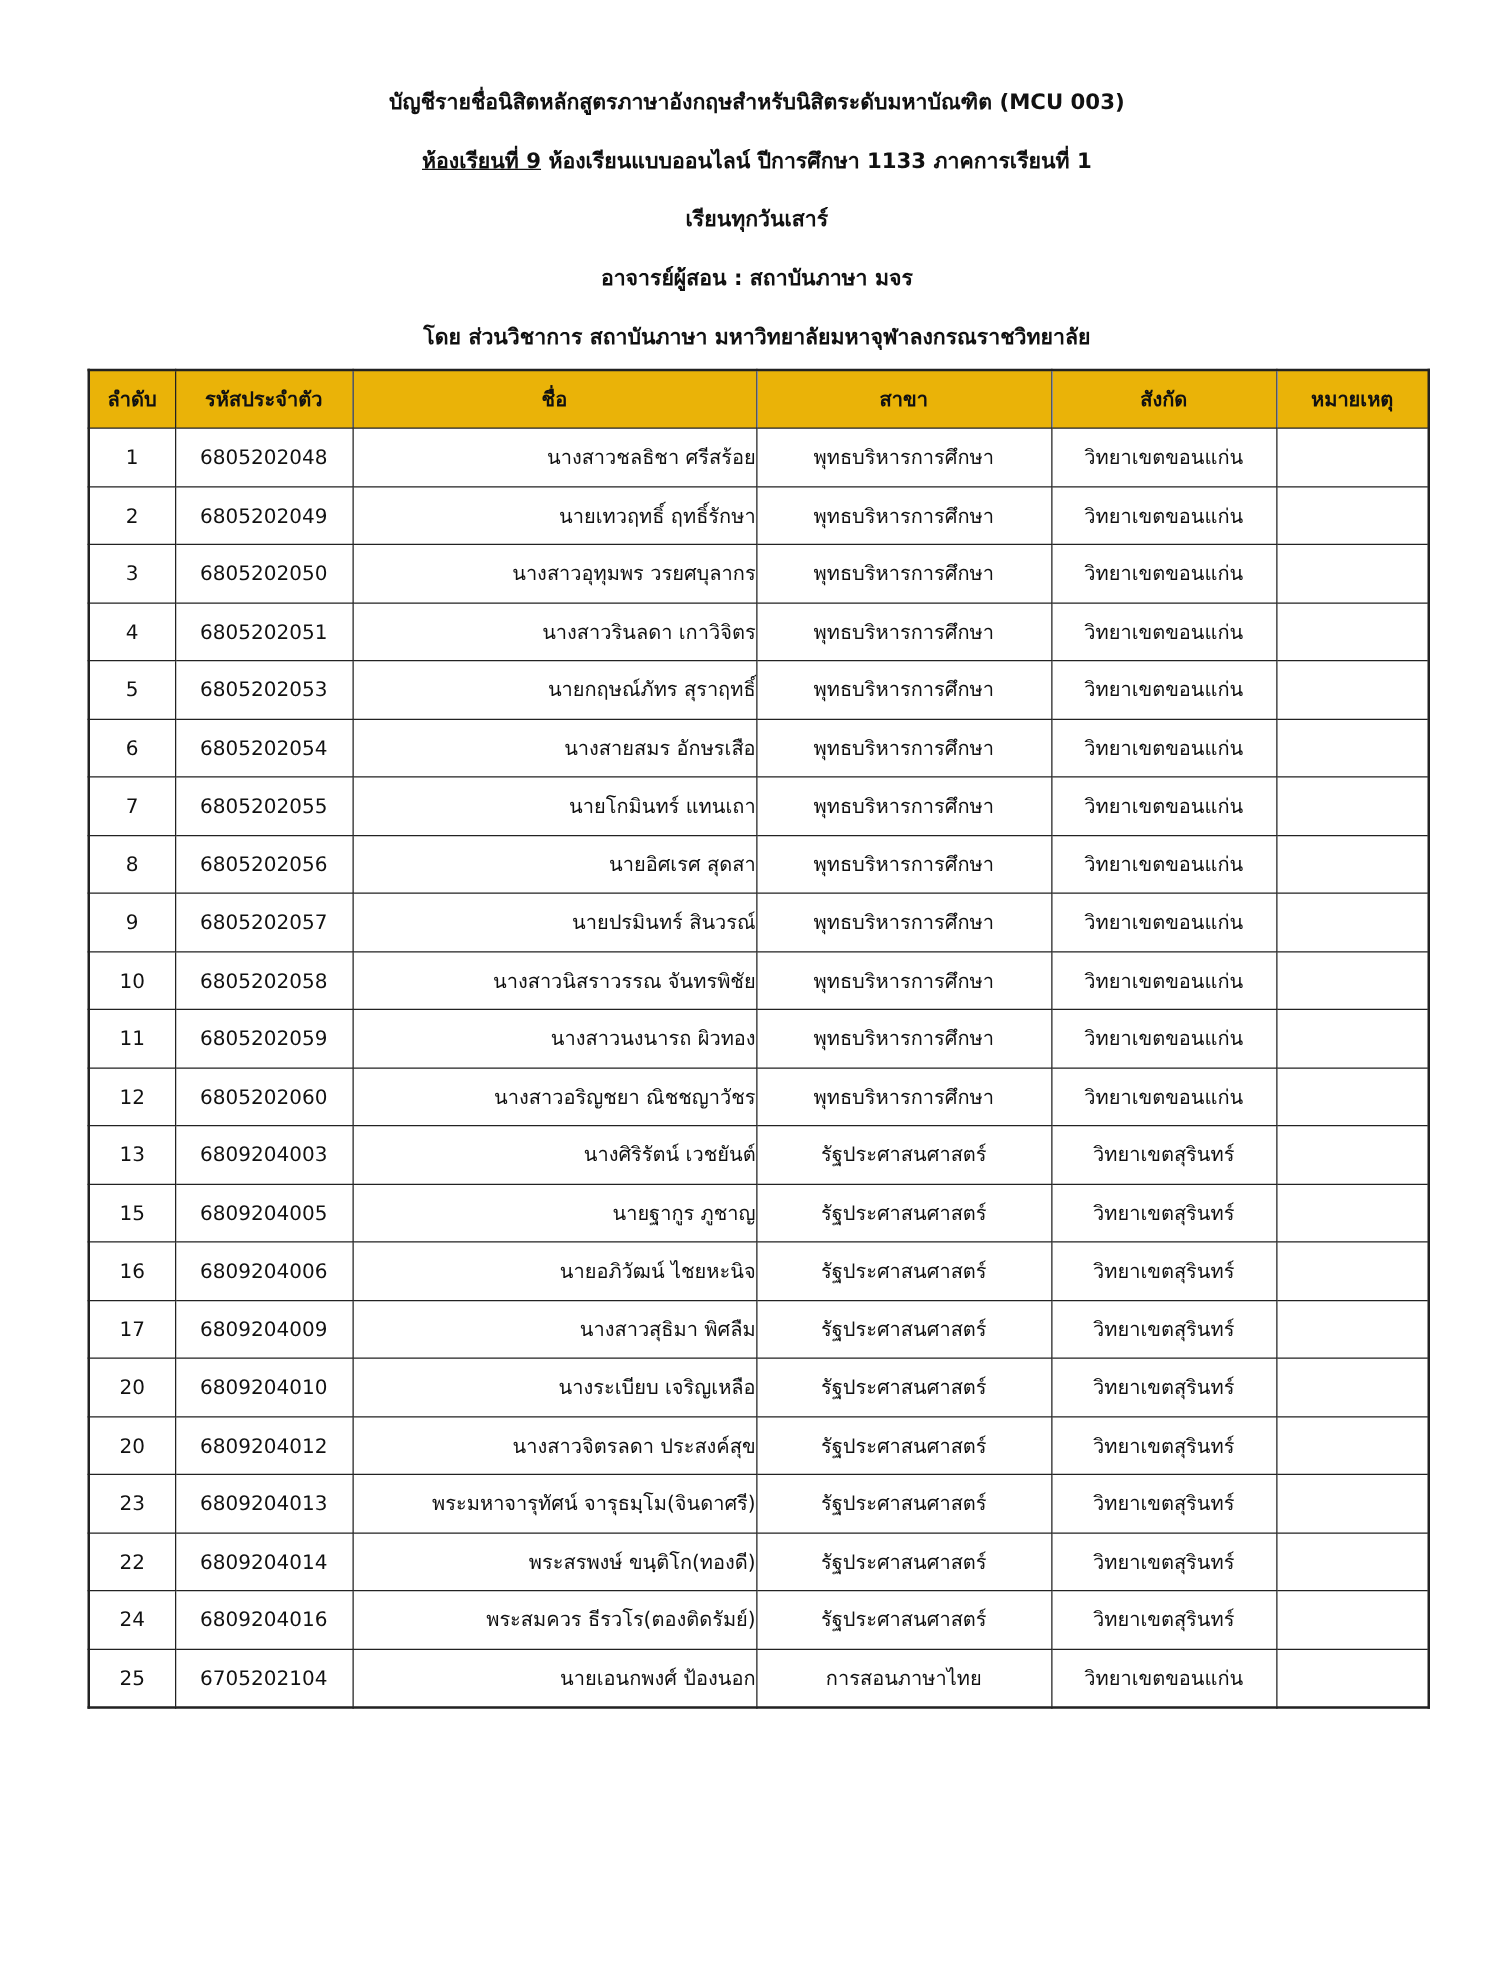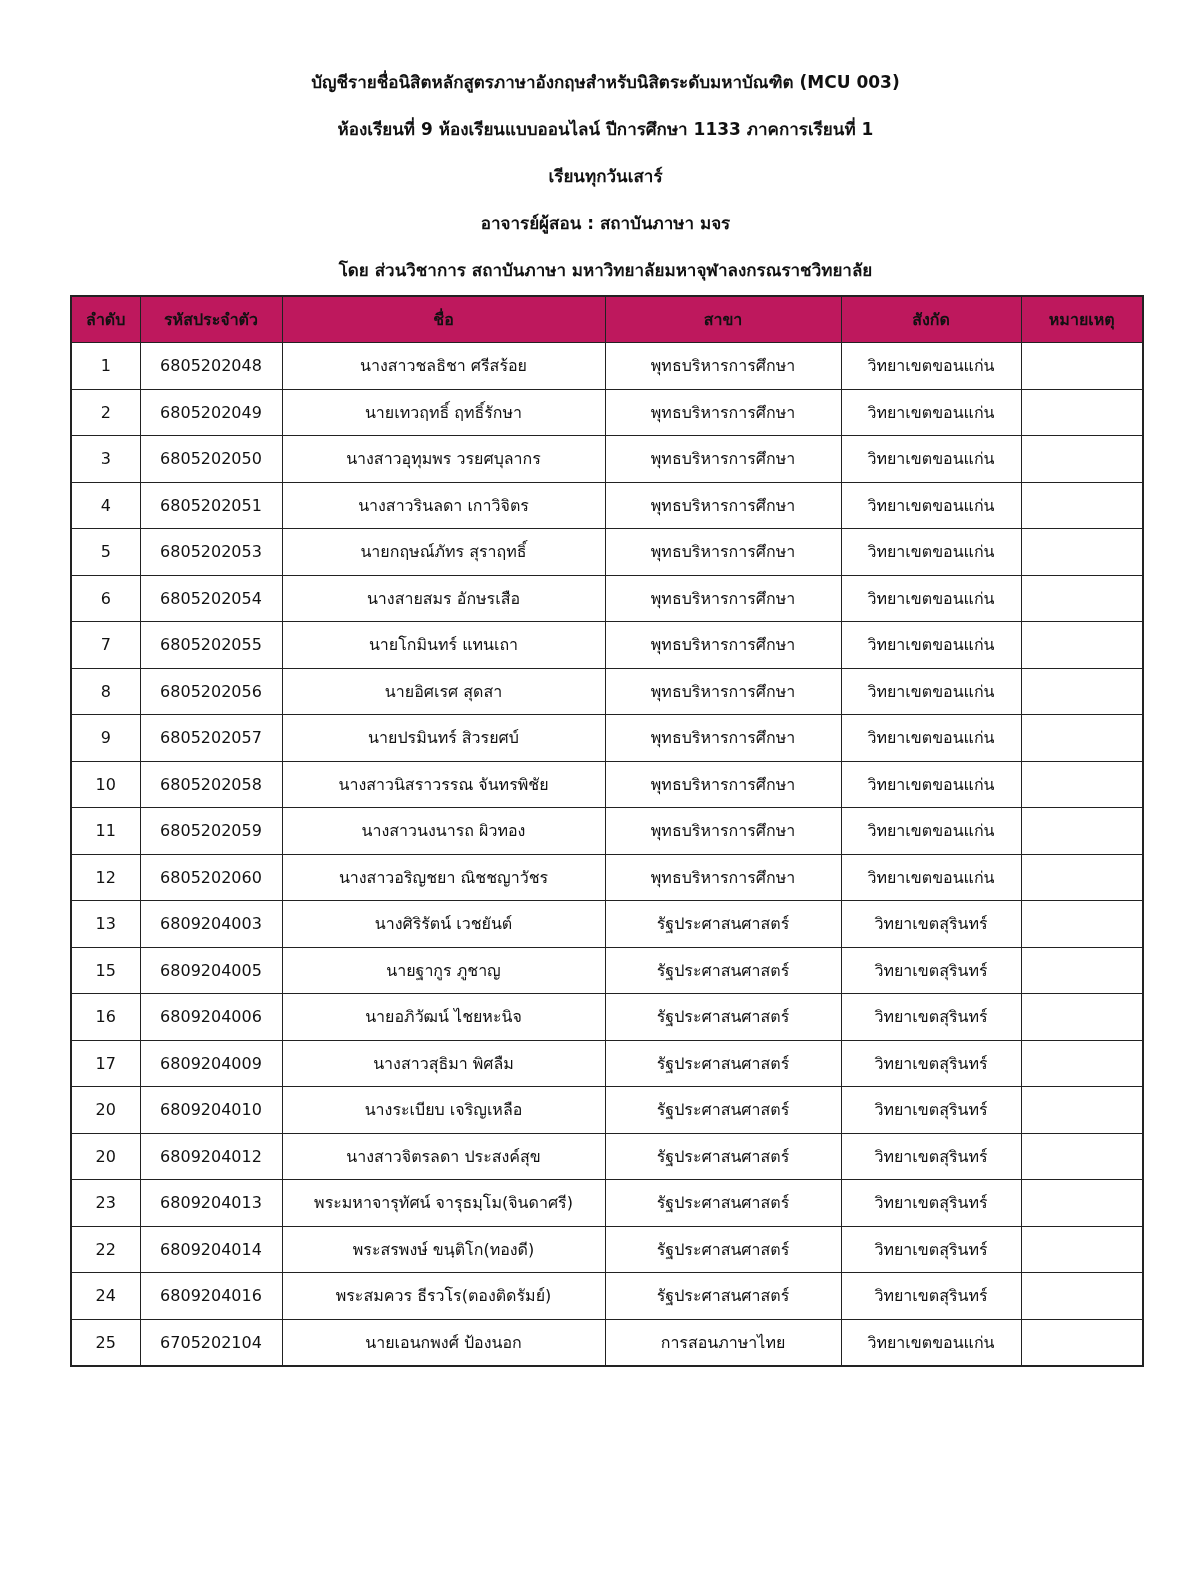--- a/index.html
+++ b/index.html
@@ -18,21 +18,21 @@
     .heading {
       position: absolute;
       left: 0;
       width: 1191px;
       text-align: center;
       font-weight: bold;
       font-size: 17px;
       line-height: 24px;
       white-space: nowrap;
     }
-    .heading .ul { }
+    .heading .ul { text-decoration: underline; }
     #h1 { top: 70px; left: 10px; }
     #h2 { top: 117px; left: 10px; }
     #h3 { top: 164px; left: 10px; }
     #h4 { top: 211px; left: 10px; }
     #h5 { top: 258px; left: 10px; }
 
     table.roster {
       position: absolute;
       left: 70px;
       top: 295px;
@@ -43,31 +43,31 @@
     }
     table.roster th, table.roster td {
       border: 1.5px solid #222222;
       padding: 0;
       height: 45px;
       font-size: 16px;
       white-space: nowrap;
       overflow: hidden;
     }
     table.roster th {
-      background: #be185d;
+      background: #eab308;
       font-weight: bold;
       text-align: center;
       height: 45px;
     }
     table.roster td {
       height: 45.5px;
       font-weight: normal;
     }
     td.c { text-align: center; }
-    td.name { text-align: center; padding-left: 3px; }
+    td.name { text-align: right; padding-left: 3px; }
     col.c1 { width: 69px; }
     col.c2 { width: 142px; }
     col.c3 { width: 323px; }
     col.c4 { width: 236px; }
     col.c5 { width: 180px; }
     col.c6 { width: 122px; }
   </style>
 </head>
 <body>
 
@@ -157,21 +157,21 @@
         <td class="c">8</td>
         <td class="c">6805202056</td>
         <td class="name">นายอิศเรศ สุดสา</td>
         <td class="c">พุทธบริหารการศึกษา</td>
         <td class="c">วิทยาเขตขอนแก่น</td>
         <td class="c"></td>
       </tr>
       <tr>
         <td class="c">9</td>
         <td class="c">6805202057</td>
-        <td class="name">นายปรมินทร์ สิวรยศบ์</td>
+        <td class="name">นายปรมินทร์ สินวรณ์</td>
         <td class="c">พุทธบริหารการศึกษา</td>
         <td class="c">วิทยาเขตขอนแก่น</td>
         <td class="c"></td>
       </tr>
       <tr>
         <td class="c">10</td>
         <td class="c">6805202058</td>
         <td class="name">นางสาวนิสราวรรณ จันทรพิชัย</td>
         <td class="c">พุทธบริหารการศึกษา</td>
         <td class="c">วิทยาเขตขอนแก่น</td>

